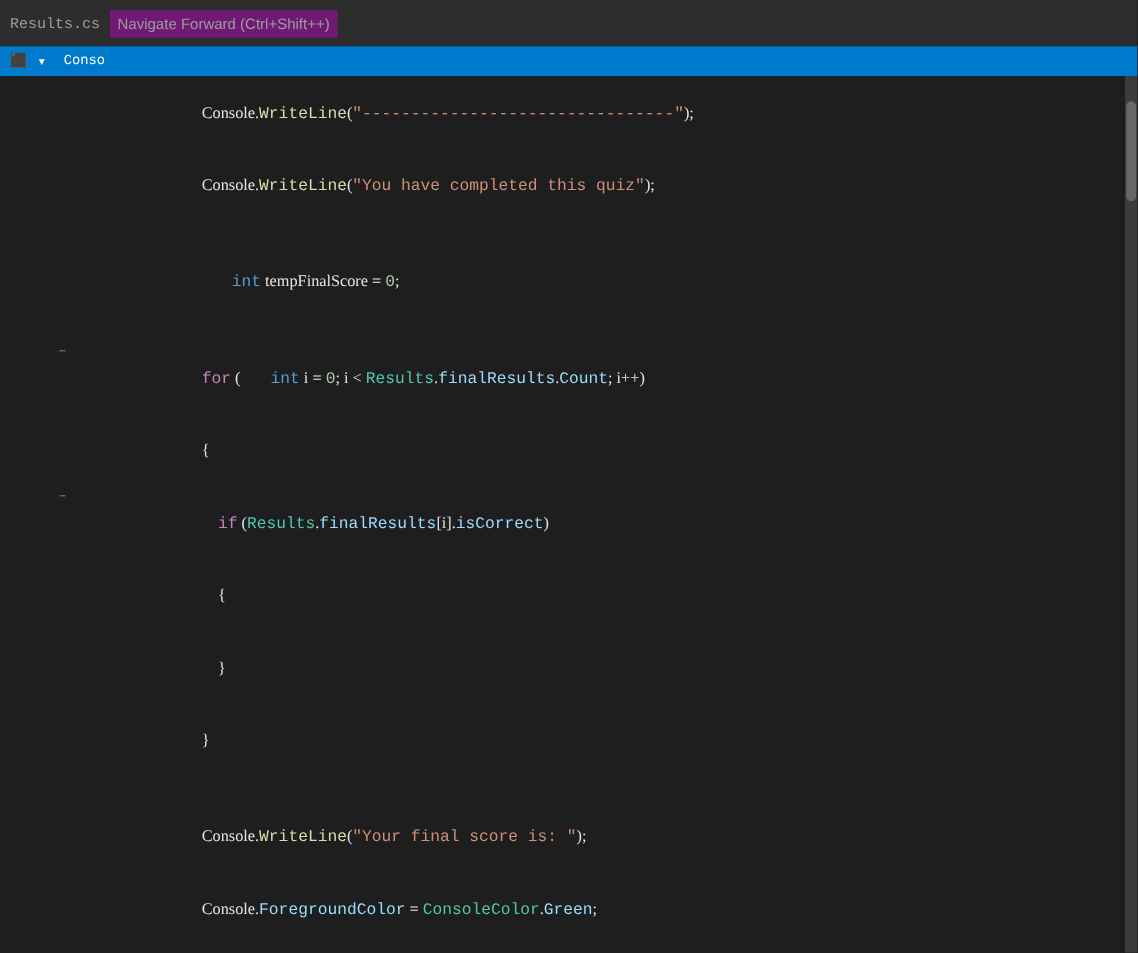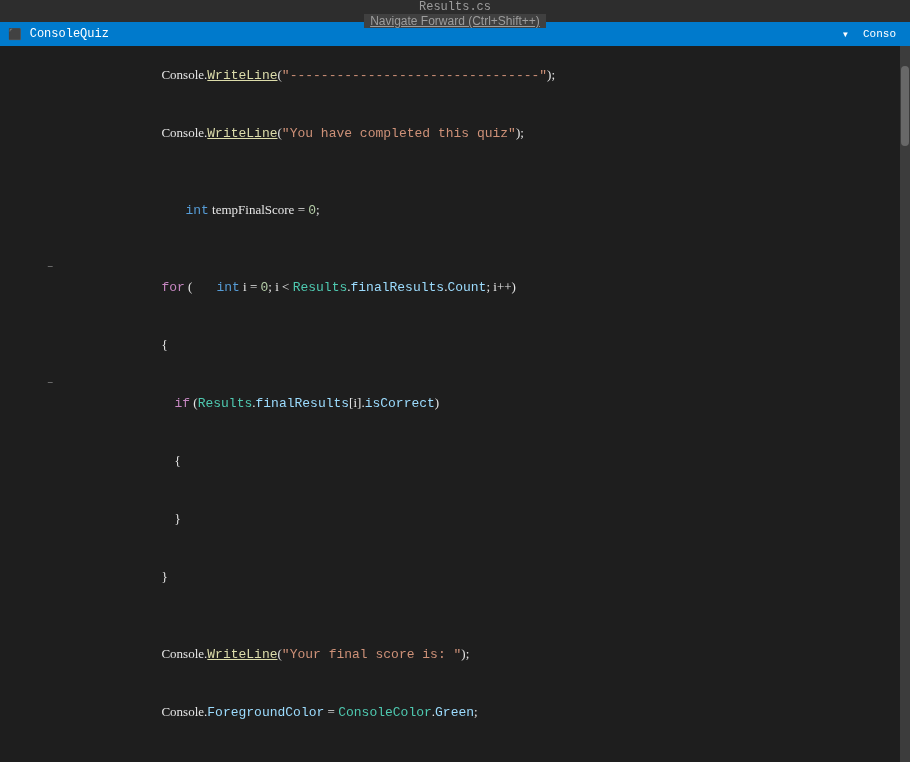--- a/index.html
+++ b/index.html
@@ -9,25 +9,24 @@
       font-size: 13px;
       color: #d4d4d4;
       overflow: hidden;
       width: 910px;
       height: 762px;
     }
 
     
     .title-bar {
       background: #2d2d2d;
-      height: 22px;
+      height: 37px;
       display: flex;
       align-items: center;
       padding: 0;
-      flex-direction: column;
     }
     .tab {
       display: inline-flex;
       align-items: center;
       height: 22px;
       padding: 0 8px;
       font-size: 12px;
       gap: 4px;
       cursor: pointer;
     }
@@ -38,28 +37,27 @@
     .tab.active {
       background: #1e1e1e;
       color: #d4d4d4;
     }
     .tab .close-btn {
       font-size: 10px;
       color: #9d9d9d;
       cursor: pointer;
     }
     .navigate-btn {
-      background: #404040;
+      background: #701a75;
       color: #9d9d9d;
       border: none;
       font-size: 12px;
       padding: 0 6px;
       height: 22px;
       cursor: pointer;
-      text-decoration: underline;
     }
 
     
     .project-bar {
       background: #007acc;
       height: 24px;
       display: flex;
       align-items: center;
       padding: 0 8px;
       gap: 8px;
@@ -131,21 +129,21 @@
     .code-content {
       flex: 1;
       font-size: 13px;
       line-height: 19px;
     }
 
     
     .kw { color: #569cd6; margin-left: 24px; } 
     .kw2 { color: #c586c0; } 
     .type { color: #4ec9b0; } 
-    .method { color: #dcdcaa; text-decoration: underline; } 
+    .method { color: #dcdcaa; } 
     .str { color: #ce9178; } 
     .num { color: #b5cea8; } 
     .plain { color: #e5e5e5; font-family: Liberation Serif, serif; }
     .prop { color: #9cdcfe; }
 
     .editor-body {
       display: flex;
       height: 100%;
     }
 
@@ -168,21 +166,20 @@
 
 <div class="title-bar">
   <div class="tab inactive">
     <span>Results.cs</span>
   </div>
   <button class="navigate-btn" title="Navigate Forward (Ctrl+Shift++)">Navigate Forward (Ctrl+Shift++)</button>
 </div>
 
 <div class="project-bar">
   <span class="project-icon">⬛</span>
-  <span class="project-name">ConsoleQuiz</span>
   <span class="project-dropdown">▾</span>
   <span class="console-badge">Conso</span>
 </div>
 
 <div class="editor-body">
   <div class="code-area">
 
     <div class="code-line">
       <span class="line-num"></span>
       <span class="collapse-gutter"></span>

